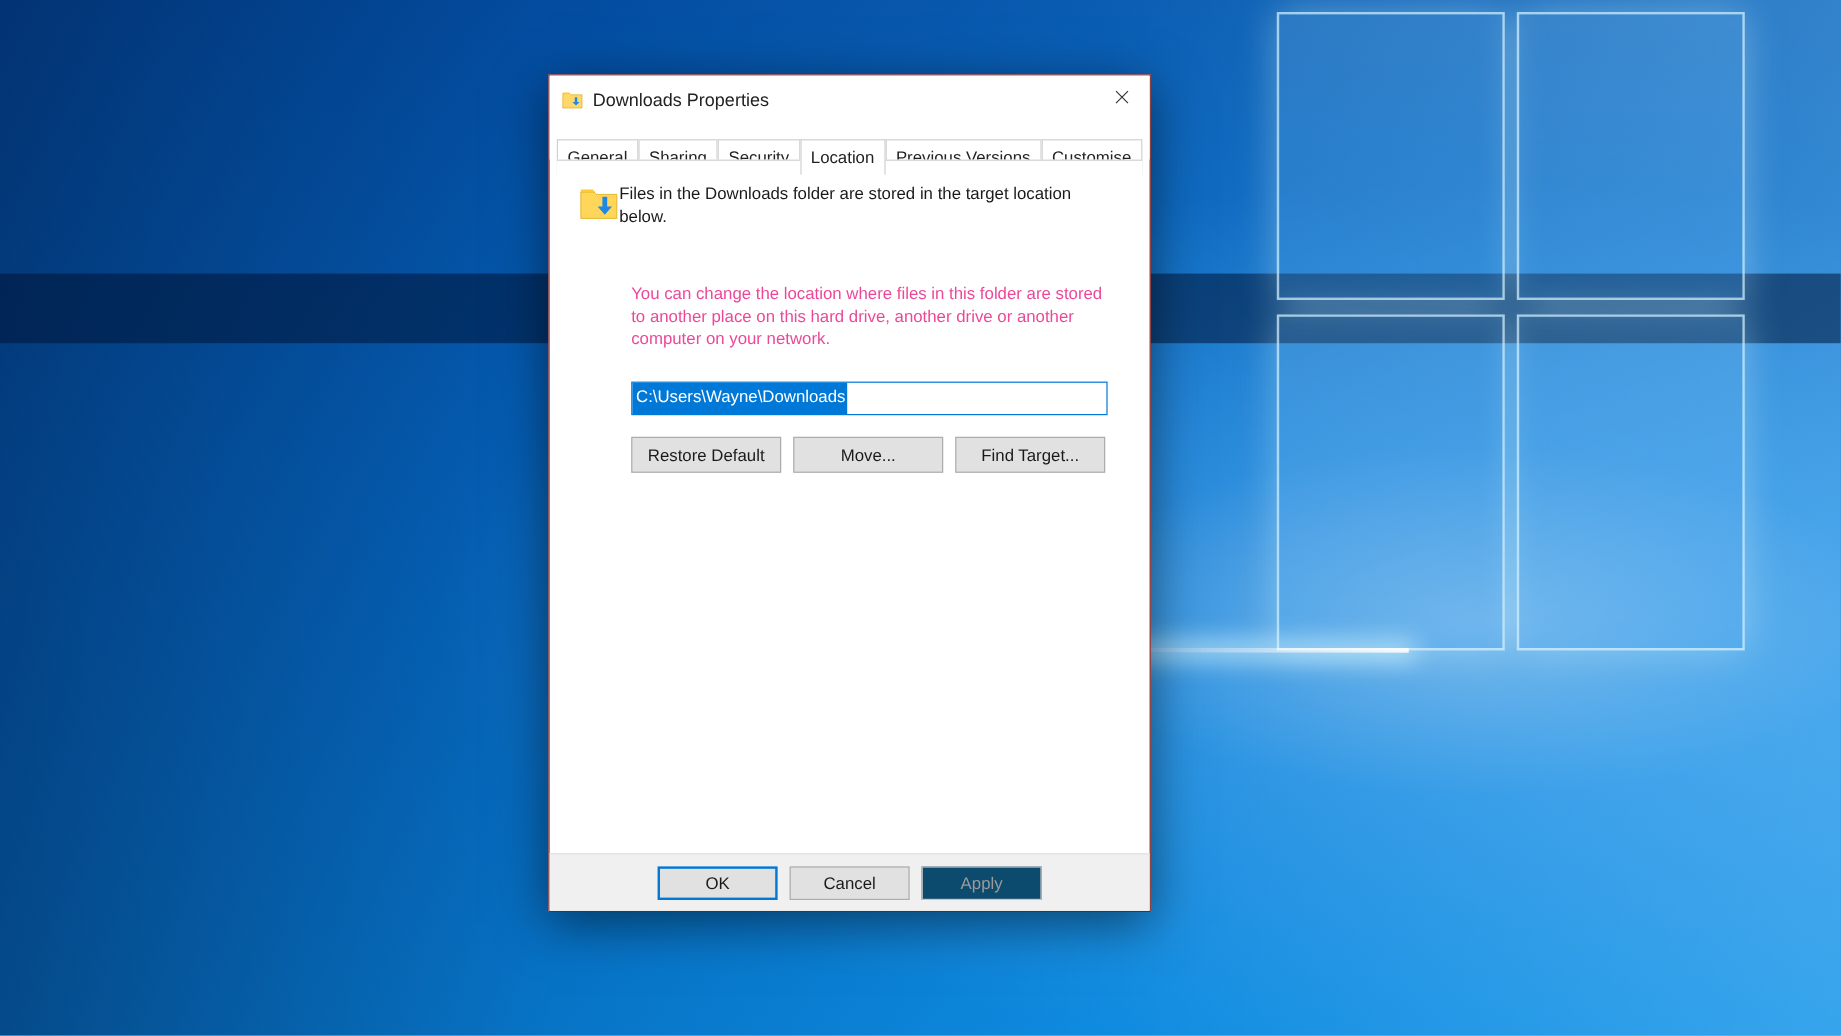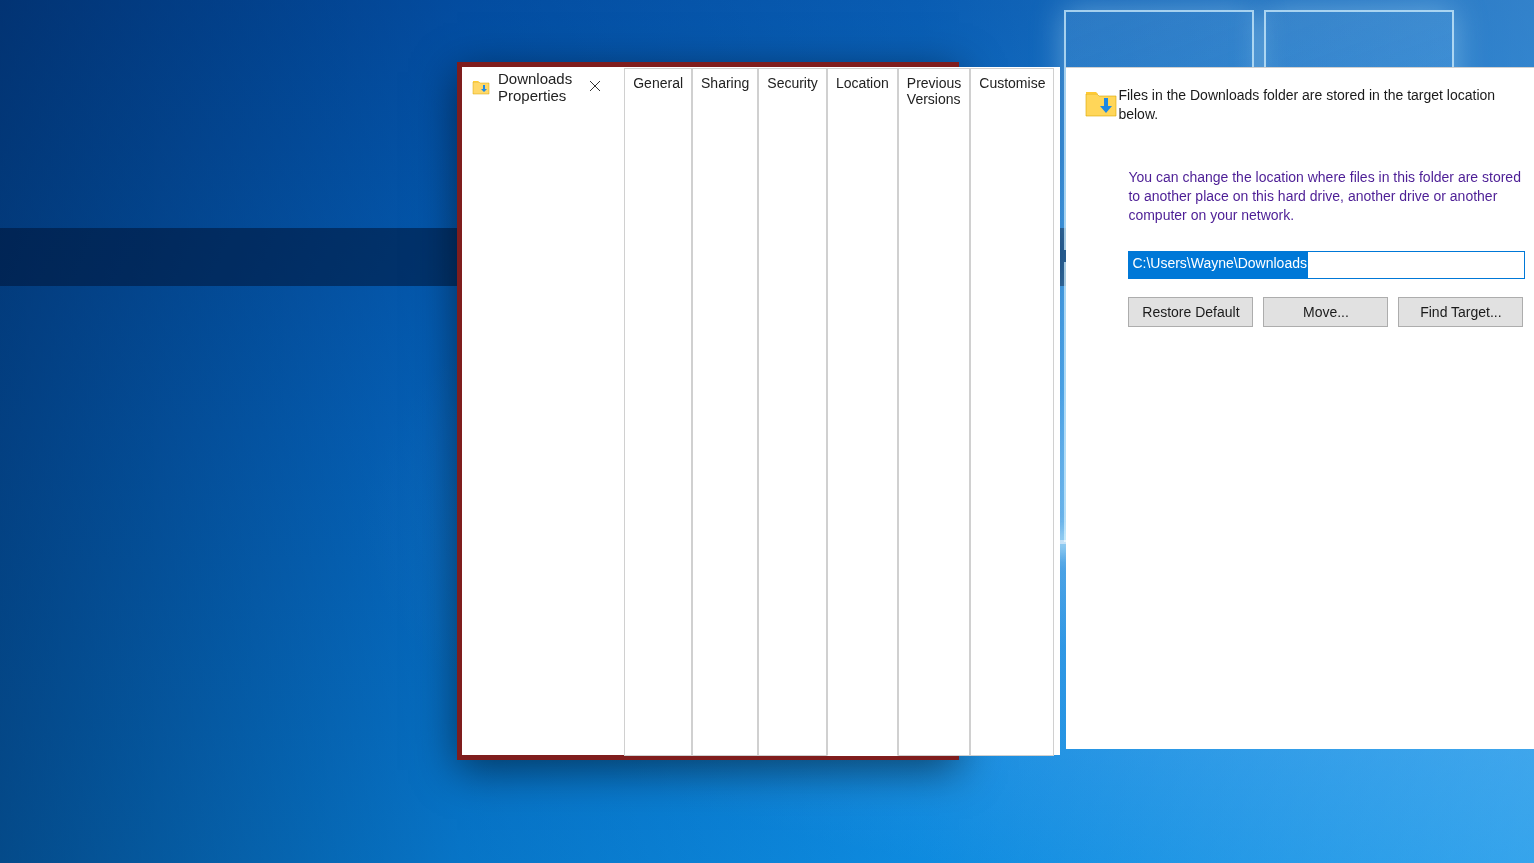--- a/index.html
+++ b/index.html
@@ -50,24 +50,24 @@
     }
 
     
     .dialog {
       position: absolute;
       left: 457px;
       top: 62px;
       width: 502px;
       height: 698px;
       background: #ffffff;
-      border: 5px solid #7f1d1d;
+      border: 1px solid #7f1d1d;
       box-shadow: 0 10px 40px rgba(0,0,0,0.5);
       display: flex;
-      flex-direction: row;
+      flex-direction: column;
     }
     .titlebar {
       height: 40px;
       display: flex;
       align-items: center;
       padding: 0 0 0 10px;
       background: #ffffff;
     }
     .titlebar-icon-folder {
       width: 18px; height: 16px;
@@ -98,21 +98,21 @@
       position: relative;
     }
     .tab {
       font-size: 14px;
       color: #222;
       padding: 6px 8px 6px 8px;
       background: #ffffff;
       border: 1px solid #d0d0d0;
       border-bottom: 1px solid #d0d0d0;
       position: relative;
-      top: 1px;
+      top: 13px;
       cursor: default;
     }
     .tab.active {
       background: #ffffff;
       border-bottom: 1px solid #ffffff;
       z-index: 2;
     }
     .tab:not(.active) {
       background: #fff;
     }
@@ -134,21 +134,21 @@
       width: 34px;
       flex-shrink: 0;
     }
     .info-text {
       font-size: 14px;
       color: #1a1a1a;
       line-height: 1.35;
     }
     .info-text2 {
       font-size: 14px;
-      color: #4c1d95;
+      color: #ec4899;
       line-height: 1.35;
       margin-left: 44px;
       margin-bottom: 26px;
       margin-top: 44px;
     }
 
     .path-input {
       display: block;
       width: 397px;
       margin-left: 44px;

